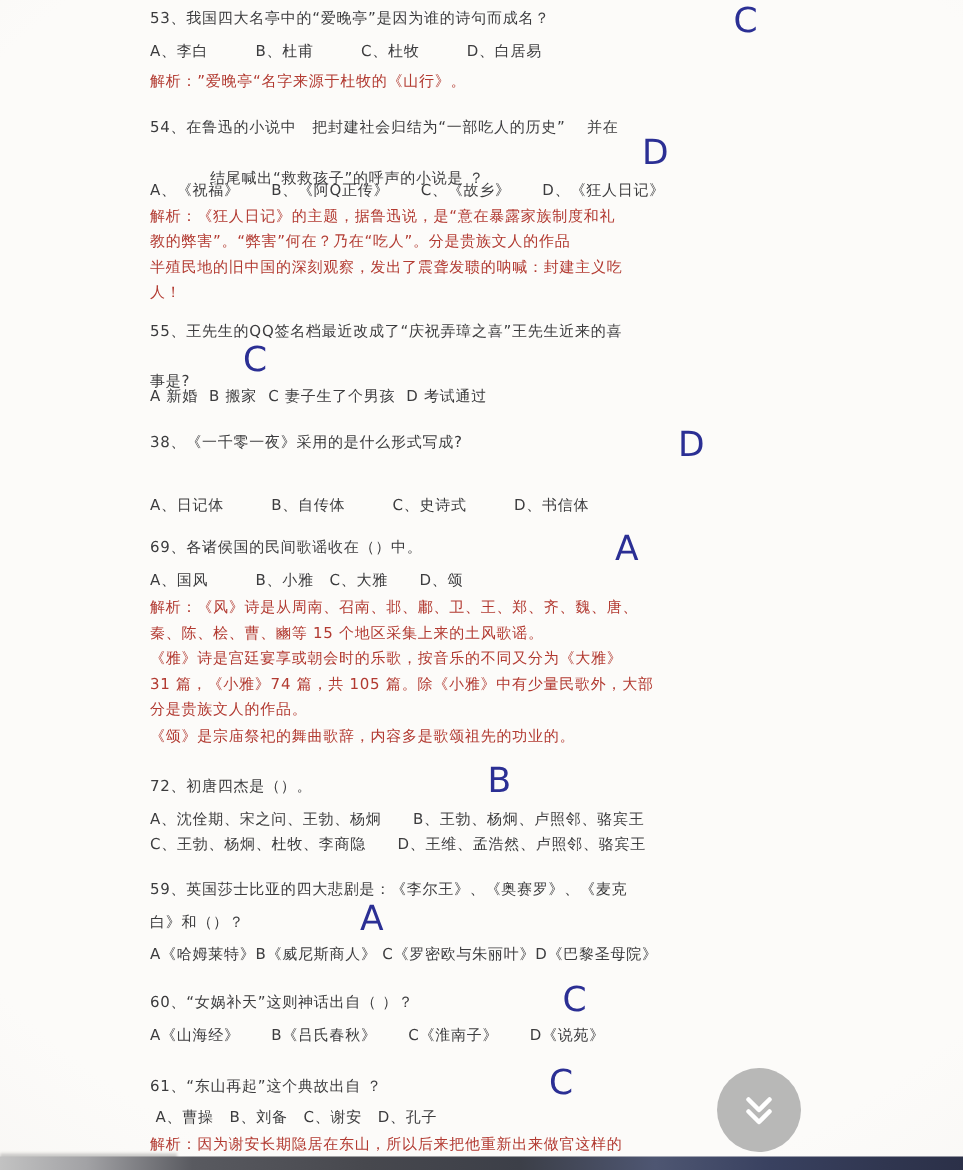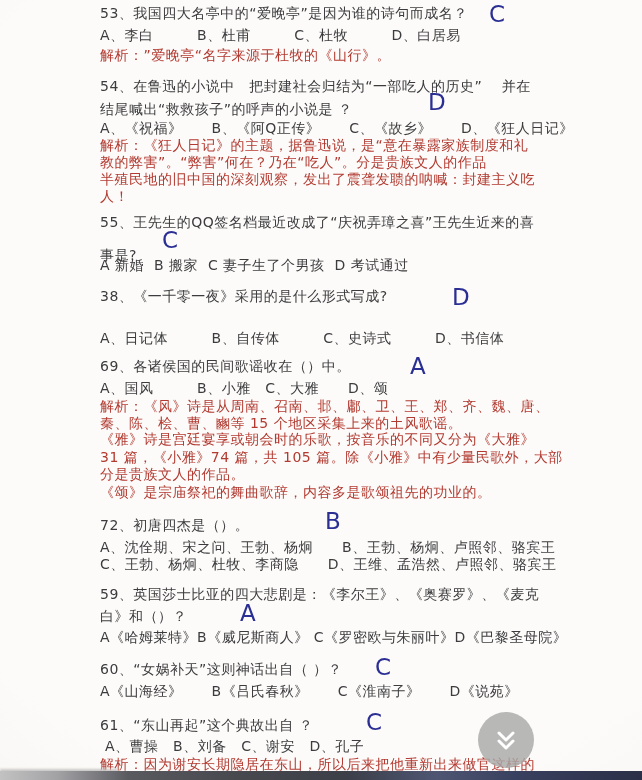--- a/index.html
+++ b/index.html
@@ -7,21 +7,21 @@
     width: 642px; height: 780px; overflow: hidden;
     background: #efeeec;
     font-family: "DejaVu Sans", sans-serif;
   }
   .page {
     position: relative; width: 642px; height: 780px; overflow: hidden;
     background: radial-gradient(130% 105% at 52% 45%, #fcfbf9 55%, #f3f1ee 88%, #eae8e4 100%);
   }
   .line {
     position: absolute; left: 100px;
-    font-size: 14px; line-height: 16px;
+    font-size: 10px; line-height: 16px;
     letter-spacing: 0.5px; white-space: pre;
   }
   .qtext { color: #3c3c3e; }
   .explain { color: var(--explain-color, #b23a31); }
   .answer {
     position: absolute;
     font-family: "DejaVu Sans", sans-serif;
     font-size: 23px; line-height: 24px; font-weight: 500;
     color: var(--answer-color, #2b2f94);
   }
@@ -47,21 +47,21 @@
 </head>
 <body>
 
 <div class="page" style="--answer-color: #2b2f94; --explain-color: #b23a31;">
   <div>
       <div class="line qtext" style="top: 5px;">53、我国四大名亭中的“爱晚亭”是因为谁的诗句而成名？</div>
       <div class="line qtext" style="top: 27px;">A、李白　　　B、杜甫　　　C、杜牧　　　D、白居易</div>
       <div class="line explain" style="top: 47px;">解析：”爱晚亭“名字来源于杜牧的《山行》。</div>
       <div class="answer" style="left: 489px; top: 2px;">C</div>
       <div class="line qtext" style="top: 78px;">54、在鲁迅的小说中　把封建社会归结为“一部吃人的历史”　 并在</div>
-      <div class="line qtext" style="top: 101px;">结尾喊出“救救孩子”的呼声的小说是 ？</div>
+      <div class="line qtext" style="top: 112px; margin-left: 40px;">结尾喊出“救救孩子”的呼声的小说是 ？</div>
       <div class="line qtext" style="top: 120px;">A、《祝福》　　B、《阿Q正传》　　C、《故乡》　　D、《狂人日记》</div>
       <div class="line explain" style="top: 137px;">解析：《狂人日记》的主题，据鲁迅说，是“意在暴露家族制度和礼</div>
       <div class="line explain" style="top: 154px;">教的弊害”。“弊害”何在？乃在“吃人”。分是贵族文人的作品</div>
       <div class="line explain" style="top: 171px;">半殖民地的旧中国的深刻观察，发出了震聋发聩的呐喊：封建主义吃</div>
       <div class="line explain" style="top: 188px;">人！</div>
       <div class="answer" style="left: 428px; top: 90px;">D</div>
       <div class="line qtext" style="top: 214px;">55、王先生的QQ签名档最近改成了“庆祝弄璋之喜”王先生近来的喜</div>
       <div class="line qtext" style="top: 236px; margin-top: 11px;">事是?</div>
       <div class="line qtext" style="top: 257px;">A 新婚  B 搬家  C 妻子生了个男孩  D 考试通过</div>
       <div class="answer" style="left: 162px; top: 228px;">C</div>

